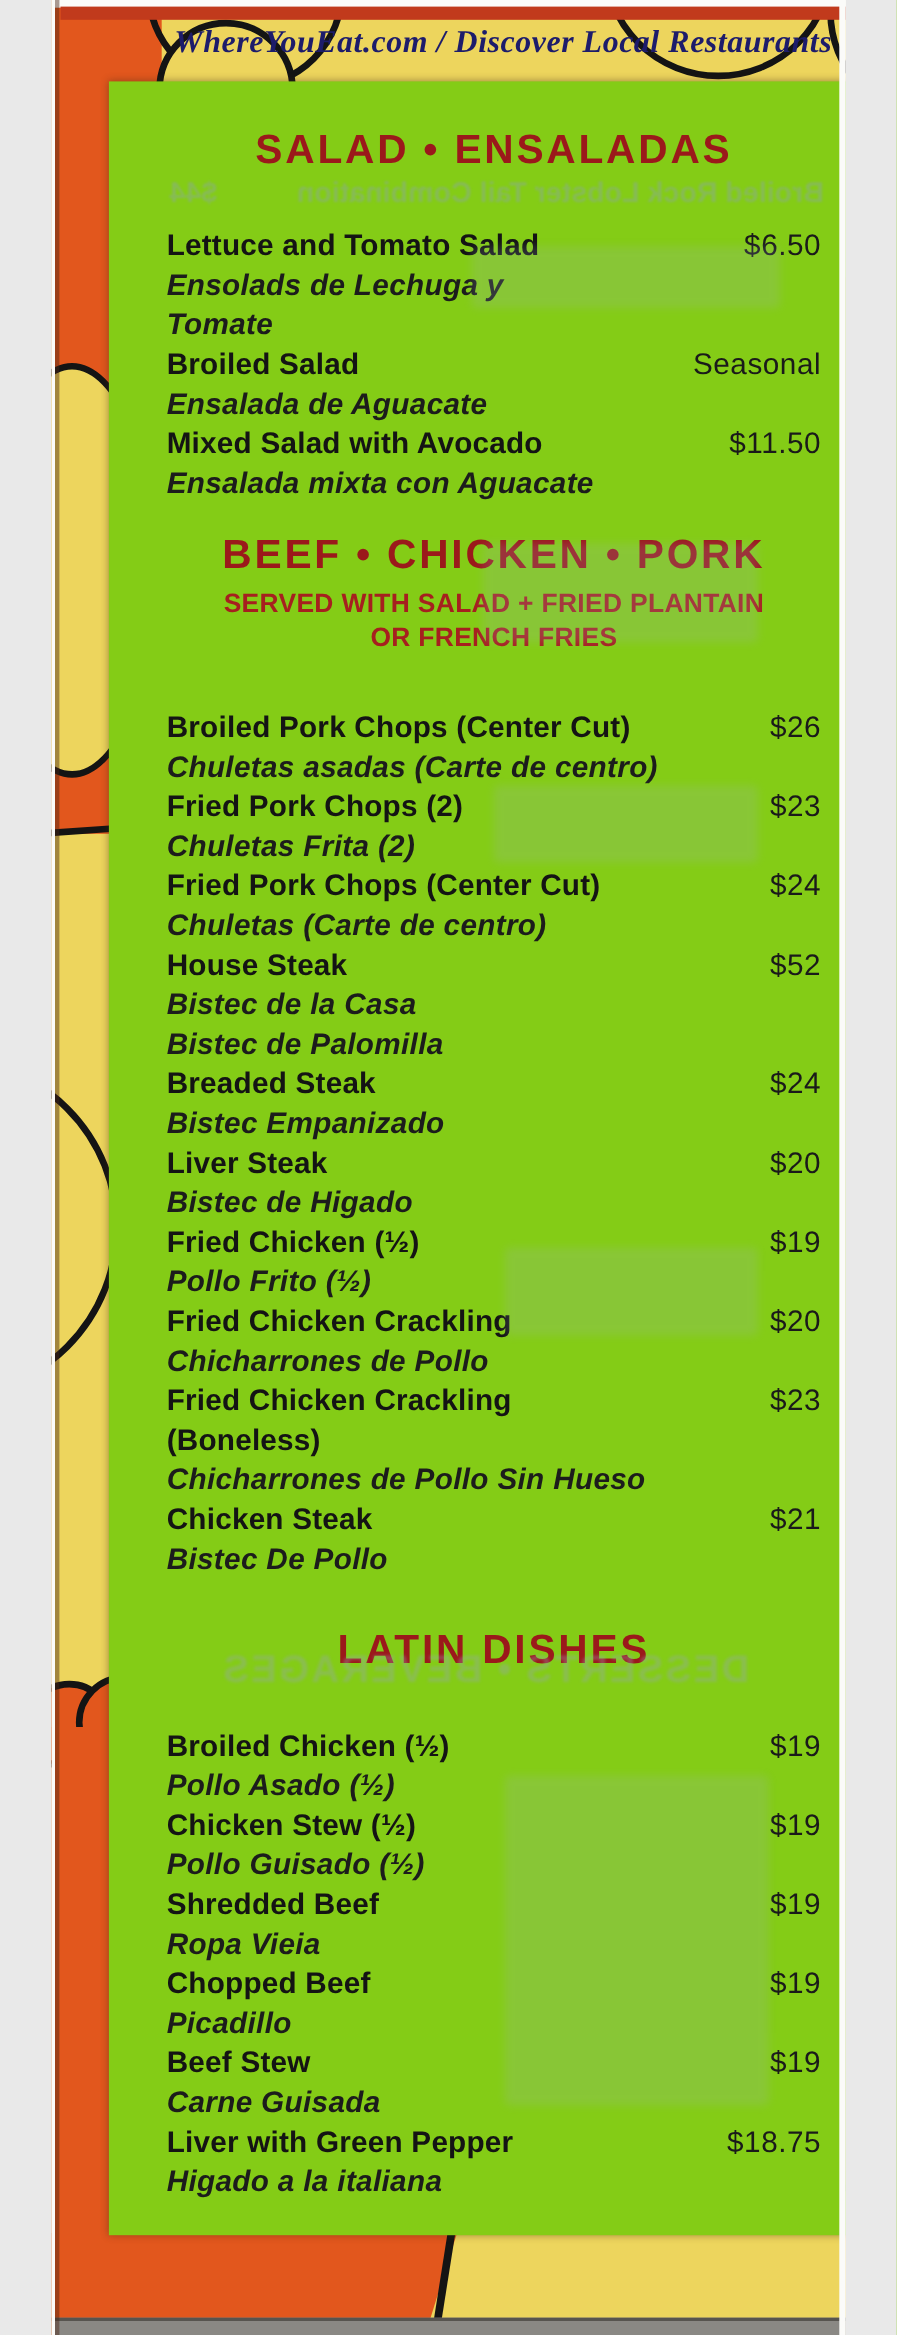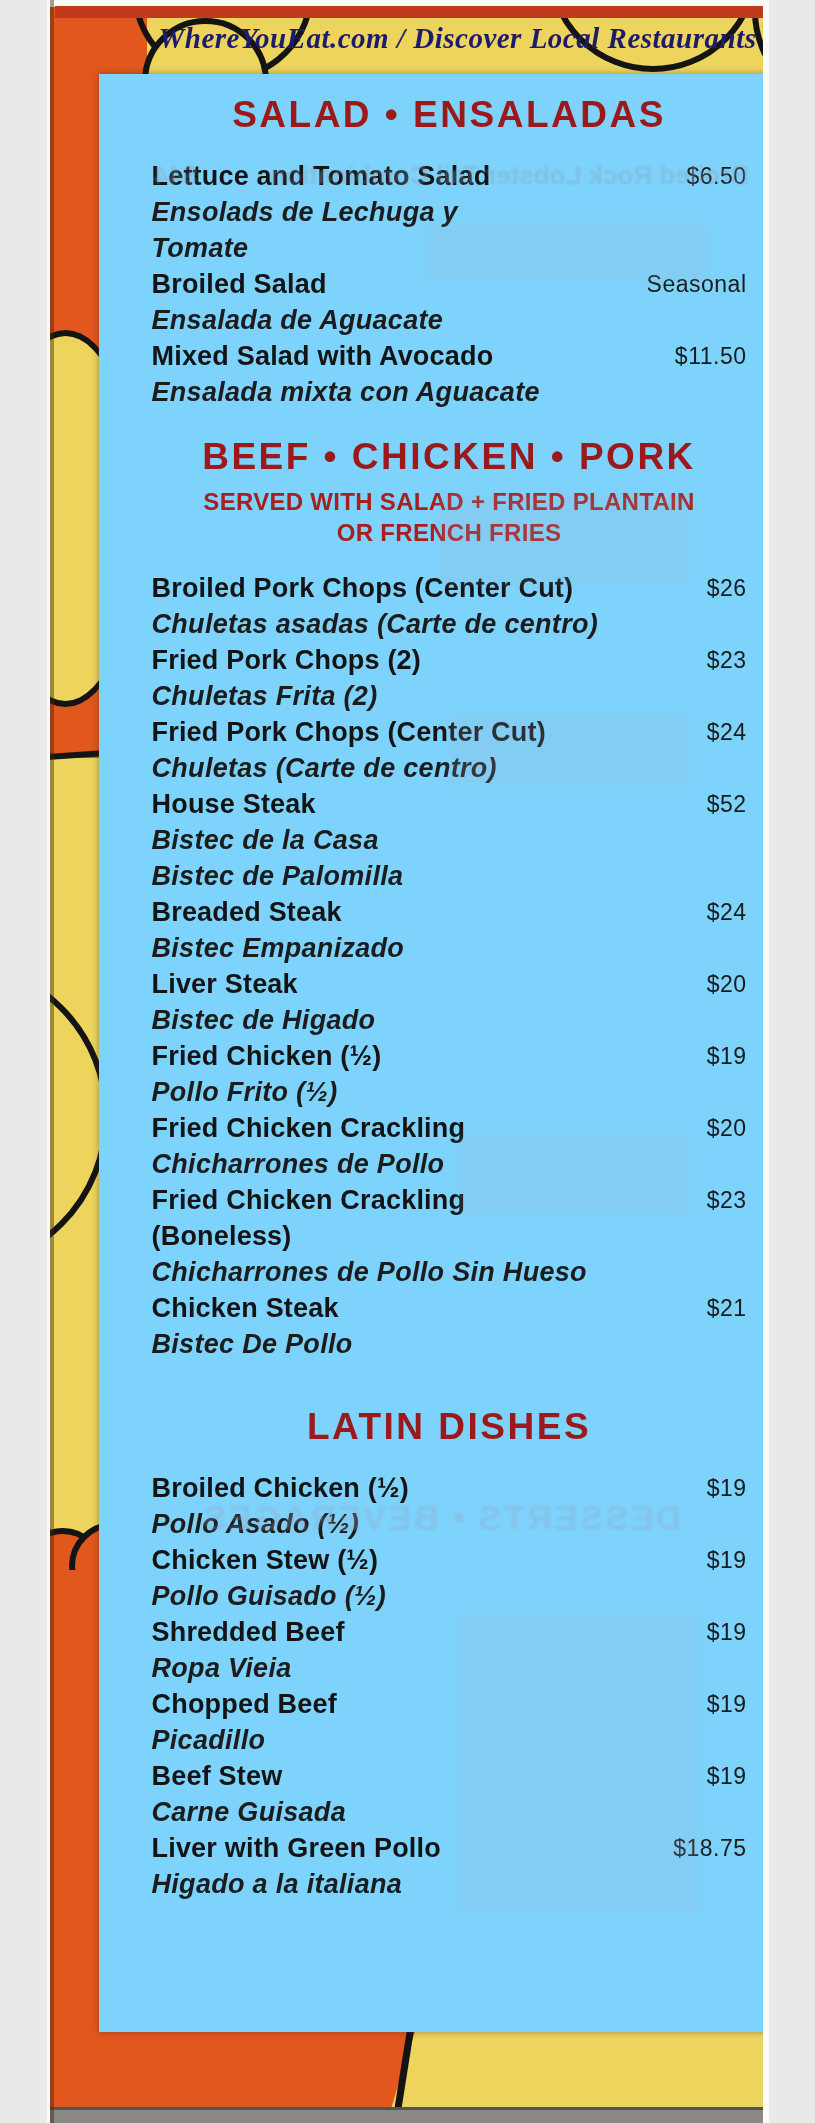--- a/index.html
+++ b/index.html
@@ -25,41 +25,41 @@
   .left-shadow{position:absolute;left:3px;top:0;width:4px;height:2123px;background:rgba(70,35,20,.45);z-index:6;}
   
   .banner-text{
     position:absolute;top:22px;right:12px;z-index:7;
     font-family:"Liberation Serif",serif;font-style:italic;font-weight:700;
     font-size:29px;color:#1d1c6b;letter-spacing:.5px;white-space:nowrap;
   }
   
   .menu-card{
     position:absolute;left:52px;top:74px;width:684px;height:1958px;z-index:5;
-    background:#7dd3fc;box-shadow:0 0 7px rgba(60,40,20,.45);
-    box-sizing:border-box;padding:20px 36px 20px 53px;overflow:hidden;
+    background:#84cc16;box-shadow:0 0 7px rgba(60,40,20,.45);
+    box-sizing:border-box;padding:41px 36px 20px 53px;overflow:hidden;
   }
   .section-title{
     color:#9b191b;font-weight:700;font-size:37px;letter-spacing:2.5px;
     text-align:center;line-height:42px;margin-bottom:8px;white-space:nowrap;
   }
   .section-sub{
     color:#a6201f;font-weight:700;font-size:24px;line-height:31px;
     text-align:center;margin:4px auto 10px auto;letter-spacing:.3px;
   }
-  .item-list{margin-top:22px;}
+  .item-list{margin-top:48px;}
   .menu-section + .menu-section{margin-top:26px;}
   .menu-section:last-child{margin-top:44px;}
   .menu-item{position:relative;}
   .item-row{display:flex;justify-content:space-between;align-items:flex-start;}
   .item-name{
     font-weight:700;font-size:27px;line-height:36px;color:#141414;letter-spacing:.2px;
   }
   .item-price{
-    font-weight:400;font-size:23px;line-height:36px;color:#1a1a1a;
+    font-weight:400;font-size:27px;line-height:36px;color:#1a1a1a;
     white-space:nowrap;padding-left:12px;letter-spacing:.5px;
   }
   .item-es{
     font-style:italic;font-weight:700;font-size:27px;line-height:36px;
     color:#1c1c1c;letter-spacing:.3px;
   }
   
   .ghost-row{
     position:absolute;left:55px;top:86px;width:595px;display:flex;
     justify-content:space-between;transform:scaleX(-1);
@@ -314,21 +314,21 @@
                 <div class="item-name">
                   <div>Beef Stew</div>
                 </div>
                 <div class="item-price">$19</div>
               </div>
               <div class="item-es">Carne Guisada</div>
             </div>
             <div class="menu-item">
               <div class="item-row">
                 <div class="item-name">
-                  <div>Liver with Green Pollo</div>
+                  <div>Liver with Green Pepper</div>
                 </div>
                 <div class="item-price">$18.75</div>
               </div>
               <div class="item-es">Higado a la italiana</div>
             </div>
           </div>
         </div>
       </div>
   </div>
 

